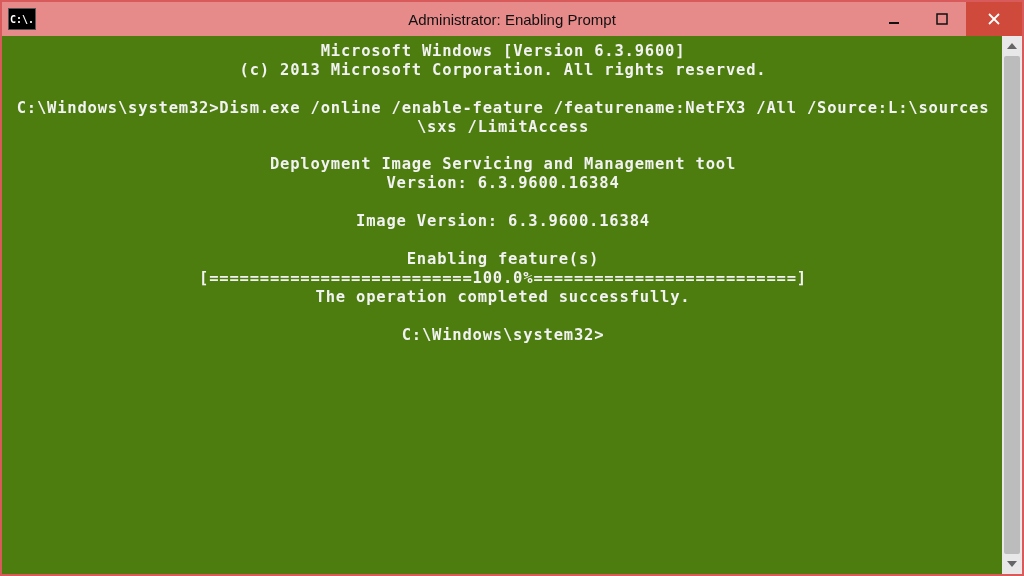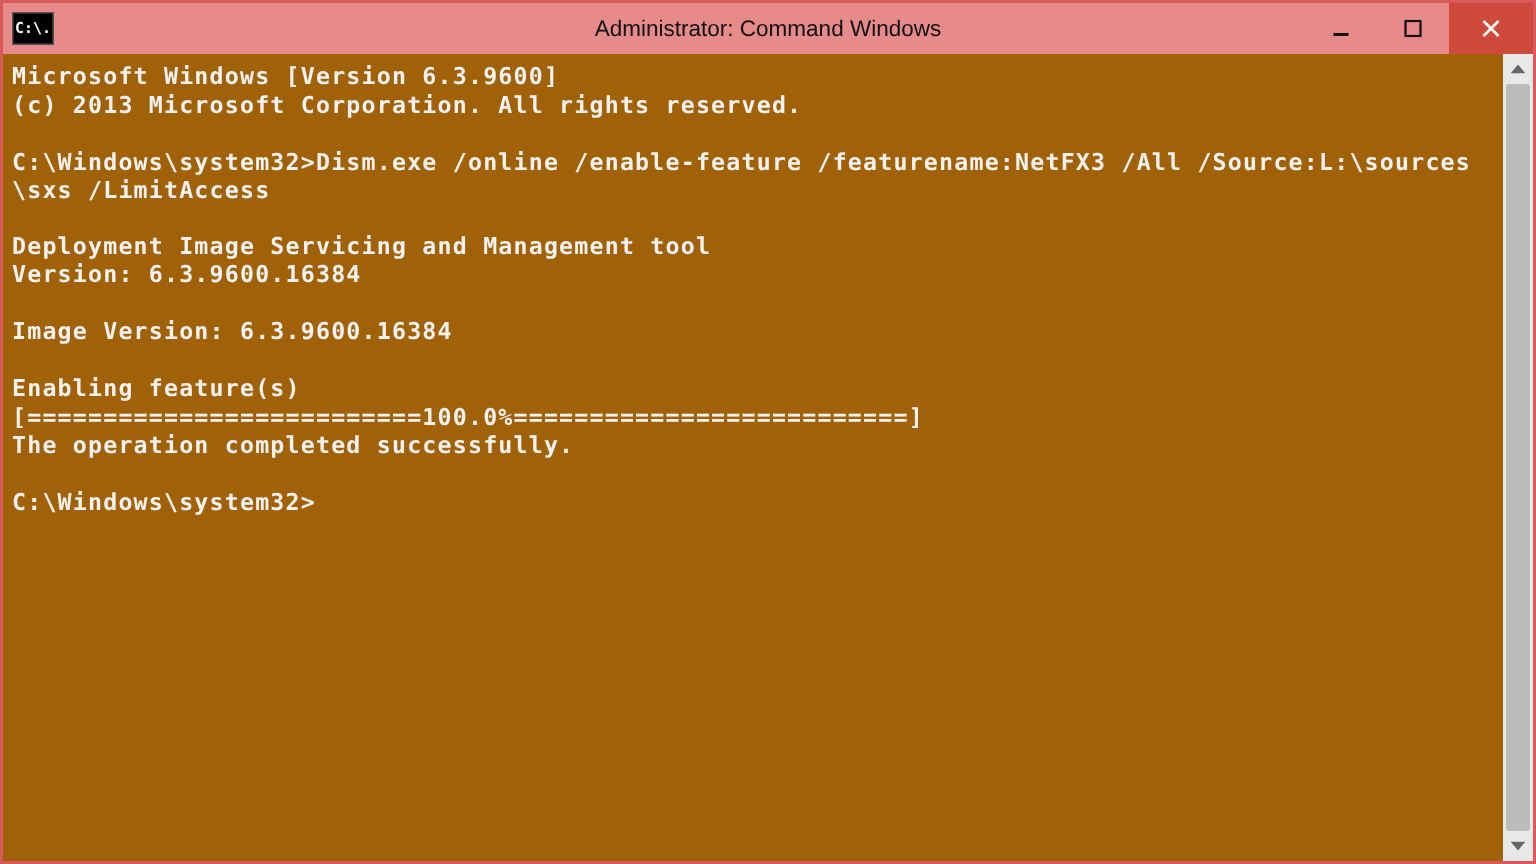--- a/index.html
+++ b/index.html
@@ -57,22 +57,23 @@
   .titlebar .controls .btn.close {
     background: #cf4a3a;
     color: #fff;
     width: 56px;
   }
   .titlebar .controls .btn svg { display:block; }
 
   .client {
     flex: 1 1 auto;
     display: flex;
-    background: #a16207;
+    background: #4d7c0f;
     position: relative;
+    text-align: center;
   }
   .console {
     flex: 1 1 auto;
     padding: 6px 4px 4px 6px;
     color: #f2f2f2;
     font-family: "Lucida Console", Consolas, monospace;
     font-size: 15.5px;
     line-height: 1.22;
     letter-spacing: 0.8px;
     white-space: pre-wrap;
@@ -114,21 +115,21 @@
 </style>
 </head>
 <body>
 
 <div class="window">
 
   <div class="titlebar">
     <div class="sys-icon">
       <span>C:\.</span>
     </div>
-    <div class="title">Administrator: Command Windows</div>
+    <div class="title">Administrator: Enabling Prompt</div>
     <div class="controls">
       <div class="btn">
         <svg width="12" height="12" viewBox="0 0 12 12">
             <rect x="1" y="9" width="10" height="2" fill="#111"></rect>
           </svg>
       </div>
       <div class="btn">
         <svg width="12" height="12" viewBox="0 0 12 12">
             <rect x="1" y="1" width="10" height="10" fill="none" stroke="#111" stroke-width="1.5"></rect>
           </svg>

